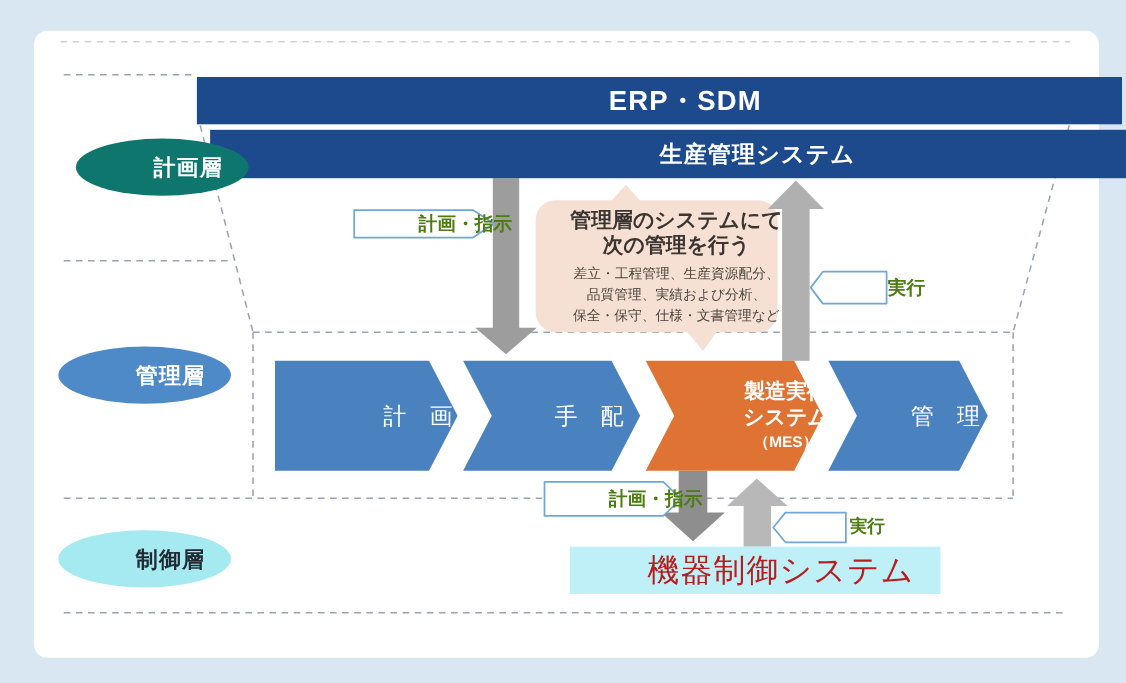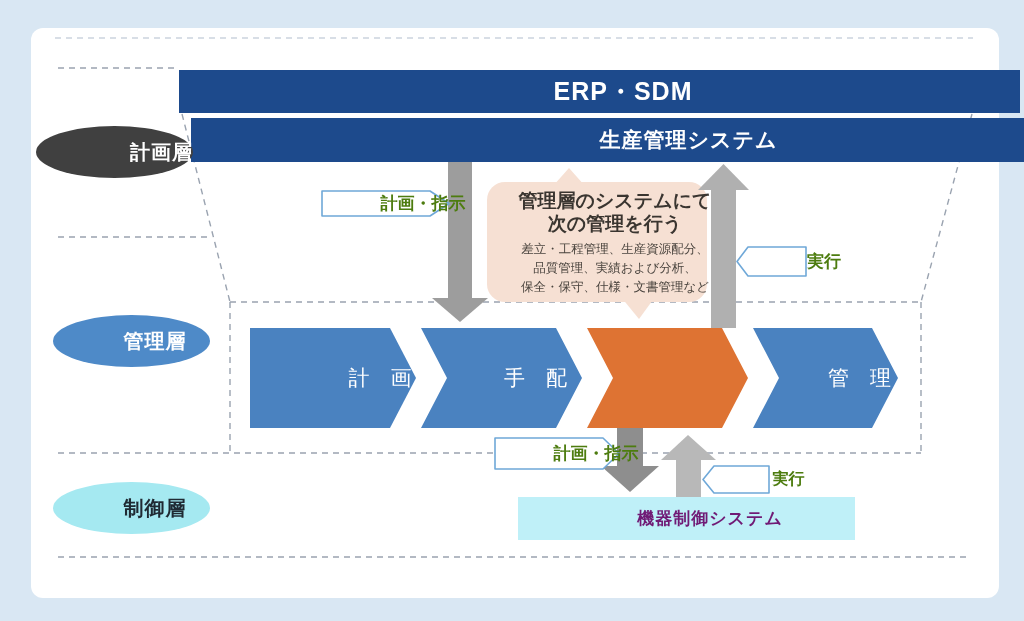--- a/index.html
+++ b/index.html
@@ -25,21 +25,21 @@
   .abs{position:absolute;display:flex;align-items:center;justify-content:center;text-align:center;padding-left:47px;}
   .bar{
     background:#1d4a8c;color:#ffffff;font-weight:bold;
   }
   .bar-erp{left:179px;top:70px;width:794px;height:43px;font-size:25px;letter-spacing:1px;}
   .bar-prod{left:191px;top:118px;width:901px;height:44px;font-size:21px;letter-spacing:1px;}
   .oval{
     width:110px;height:52px;border-radius:50%;
     font-weight:bold;font-size:20px;letter-spacing:1px;
   }
-  .oval-plan{left:36px;top:126px;background:#404040;color:#ffffff;justify-content:flex-end;}
+  .oval-plan{left:69px;top:126px;background:#0f766e;color:#ffffff;}
   .oval-mgmt{left:53px;top:315px;background:#4e8ac8;color:#ffffff;}
   .oval-ctrl{left:53px;top:482px;background:#a5e9f1;color:#1f2a33;}
   .step-label{
     color:#ffffff;font-weight:normal;font-size:21px;
   }
   .step1{left:250px;top:328px;width:166px;height:100px;}
   .step2{left:421px;top:328px;width:135px;height:100px;}
   .step4{left:753px;top:328px;width:119px;height:100px;}
   .step-mes{
     left:587px;top:328px;width:161px;height:100px;
@@ -55,21 +55,21 @@
   .pt3{left:495px;top:438px;width:108px;height:31px;}
   .pt4{left:714px;top:466px;width:55px;height:27px;font-size:16px;}
   .bubble-text{
     left:458px;top:189px;width:220px;height:110px;
     flex-direction:column;justify-content:flex-start;
   }
   .bubble-head{font-size:19px;line-height:23px;font-weight:bold;color:#3a3530;}
   .bubble-body{font-size:12.5px;line-height:19px;color:#4a443e;margin-top:5px;}
   .control-box{
     left:518px;top:497px;width:290px;height:43px;
-    background:#bff0f8;color:#701a75;font-weight:bold;font-size:17px;letter-spacing:1px;
+    background:#bff0f8;color:#b91c1c;font-weight:normal;font-size:29px;letter-spacing:1px;
   }
 </style>
 </head>
 <body>
 
 <div class="stage">
 
   <div class="panel"></div>
 
   <svg class="overlay" viewBox="0 0 1024 621">
@@ -151,19 +151,24 @@
   <div class="abs bubble-text">
     <div class="bubble-head">管理層のシステムにて</div>
     <div class="bubble-head">次の管理を行う</div>
     <div class="bubble-body">差立・工程管理、生産資源配分、</div>
     <div class="bubble-body" style="margin-top:0;">品質管理、実績および分析、</div>
     <div class="bubble-body" style="margin-top:0;">保全・保守、仕様・文書管理など</div>
   </div>
 
   <div class="abs step-label step1">計　画</div>
   <div class="abs step-label step2">手　配</div>
+  <div class="abs step-mes">
+    <div class="mes-line">製造実行</div>
+    <div class="mes-line">システム</div>
+    <div class="mes-sub">（MES）</div>
+  </div>
   <div class="abs step-label step4">管　理</div>
 
   <div class="abs control-box">
     <span>機器制御システム</span>
   </div>
 
 </div>
 
 </body></html>

